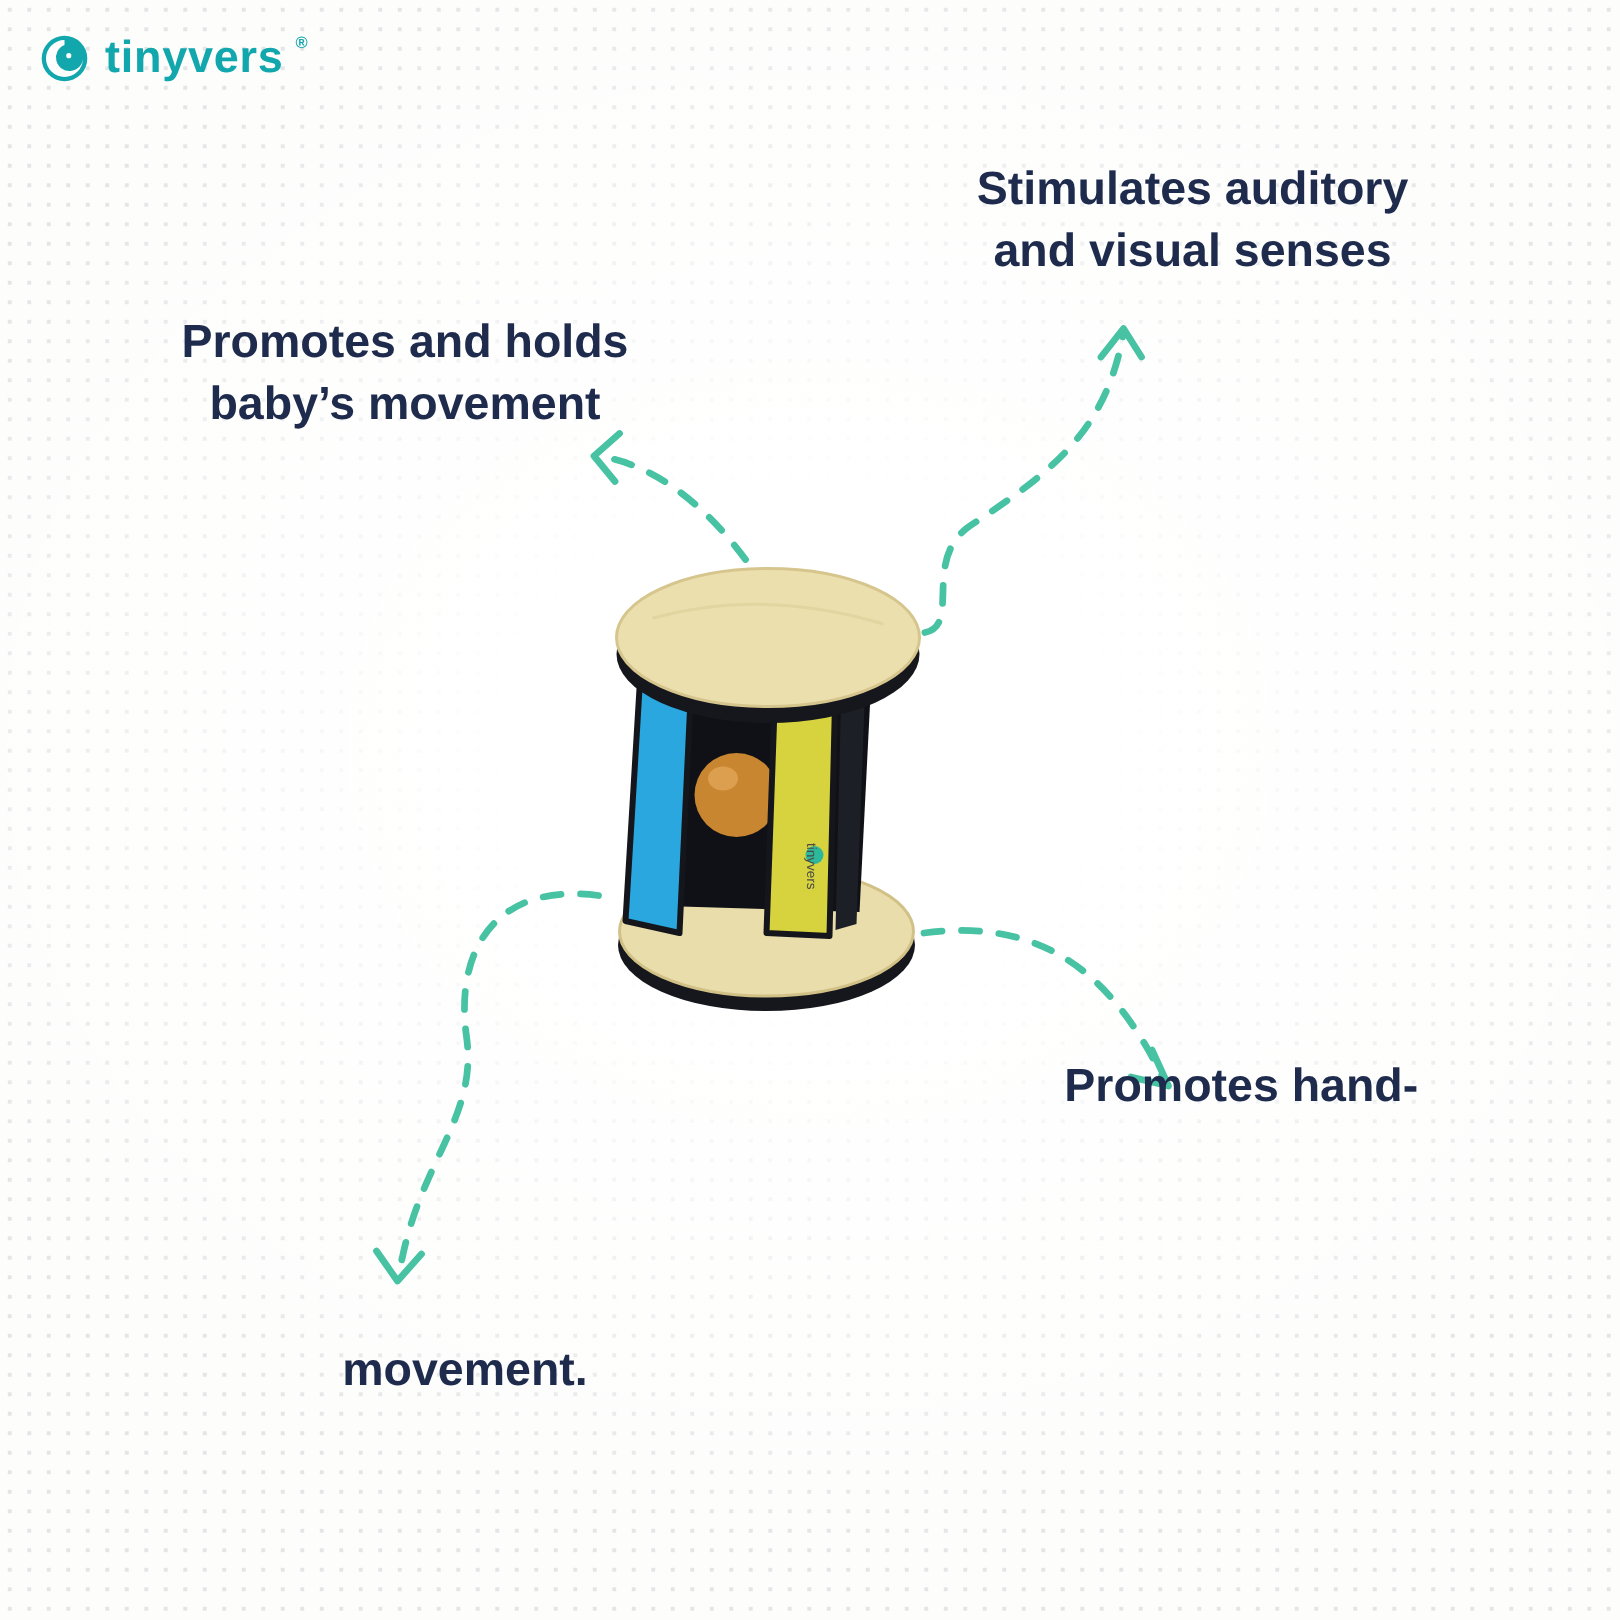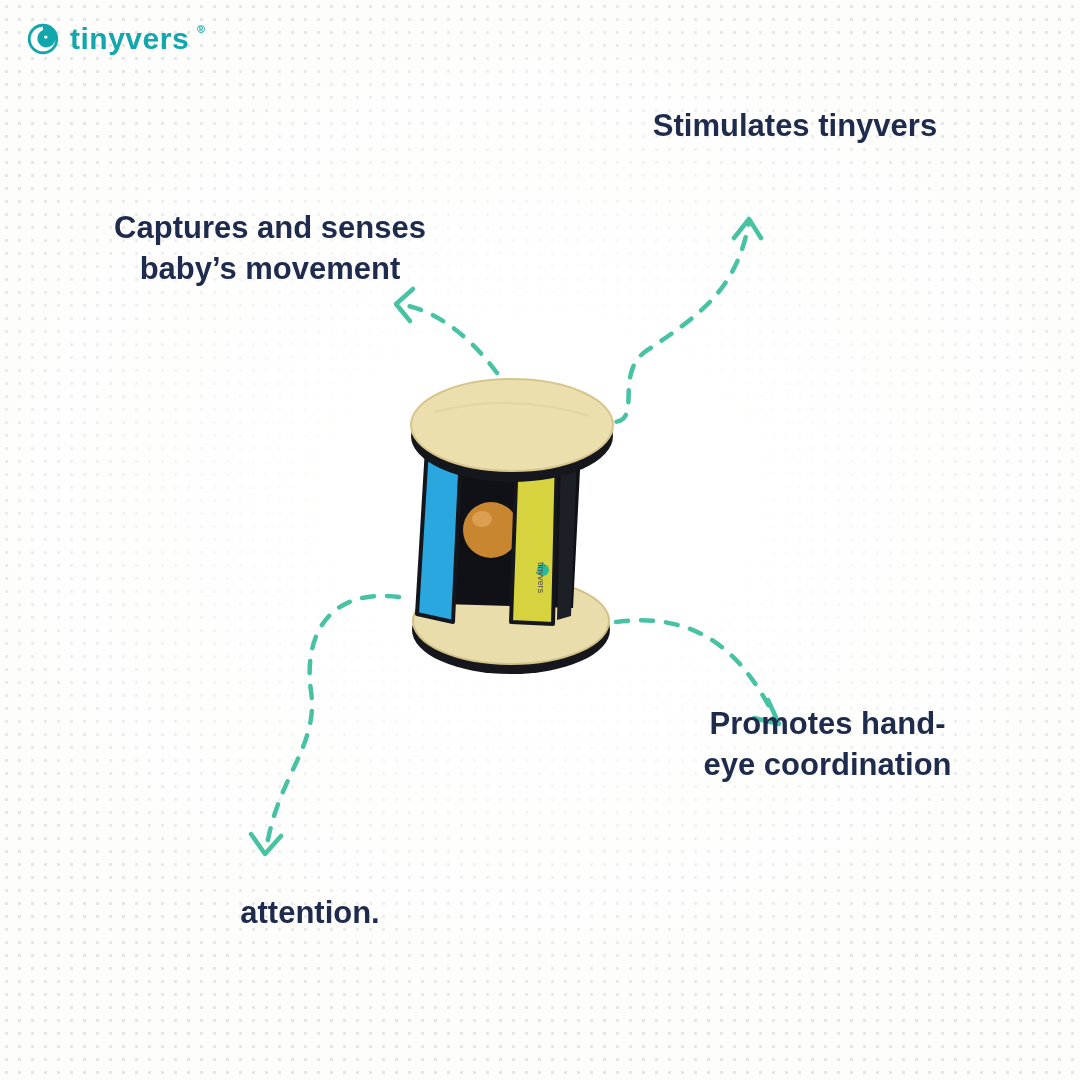--- a/index.html
+++ b/index.html
@@ -103,30 +103,30 @@
       <g>
         <ellipse cx="107" cy="66" rx="101" ry="46" fill="#16171c"></ellipse>
         <ellipse cx="107" cy="55" rx="101" ry="46" fill="#ecdfae"></ellipse>
         <ellipse cx="107" cy="55" rx="101" ry="46" fill="none" stroke="#d6c68e" stroke-width="2"></ellipse>
         <path d="M 30 42 Q 105 22 184 46" fill="none" stroke="#dfd29c" stroke-width="2" opacity="0.8"></path>
       </g>
     </svg>
   </figure>
 
   <div class="callout pos-captures">
-    <span class="cl">Captures and senses</span>
+    <span class="cl">Promotes and holds</span>
     <span class="cl">baby’s movement</span>
   </div>
 
   <div class="callout pos-stimulates">
-    <span class="cl">Stimulates tinyvers</span>
+    <span class="cl">Stimulates auditory</span>
+    <span class="cl">and visual senses</span>
   </div>
 
   <div class="callout pos-promotes">
     <span class="cl">Promotes hand-</span>
-    <span class="cl">eye coordination</span>
   </div>
 
   <div class="callout pos-encourages">
-    <span class="cl">attention.</span>
+    <span class="cl">movement.</span>
   </div>
 
 </div>
 
 </body></html>

